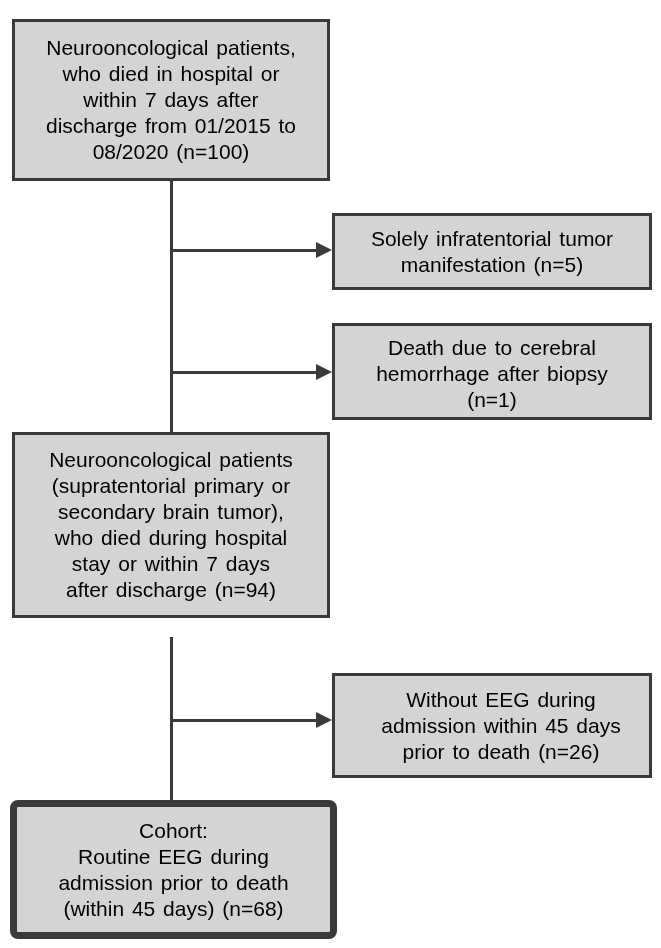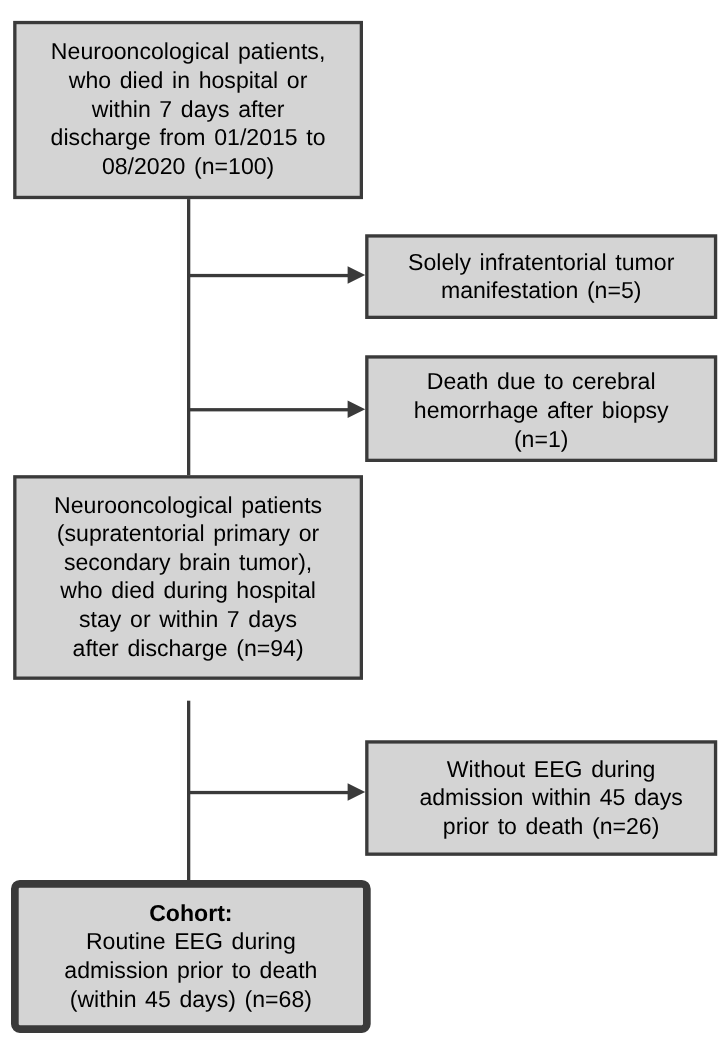--- a/index.html
+++ b/index.html
@@ -37,21 +37,21 @@
   }
   .fbox .boxtext { white-space: pre-line; }
 
   .box-initial        { left: 12px;  top: 19px;  width: 318px; height: 162px; }
   .box-infratentorial { left: 332px; top: 213px; width: 320px; height: 77px;  }
   .box-hemorrhage     { left: 332px; top: 323px; width: 320px; height: 97px; justify-content: flex-end;  }
   .box-supratentorial { left: 12px;  top: 432px; width: 318px; height: 186px; }
   .box-noeeg          { left: 332px; top: 673px; width: 320px; height: 105px; padding-left: 24px; }
   .box-cohort         { left: 10px;  top: 800px; width: 327px; height: 139px;
                         border-width: 7px; border-radius: 8px; }
-  .cohort-title { font-weight: bold; white-space: pre-line; }
+  .cohort-title { font-weight: normal; white-space: pre-line; }
 
   .vline {
     position: absolute;
     width: 3px;
     background: var(--box-border);
   }
   .vline-1 { left: 170px; top: 180px; height: 273px; }
   .vline-2 { left: 170px; top: 637px; height: 164px; }
 
   .hline {

